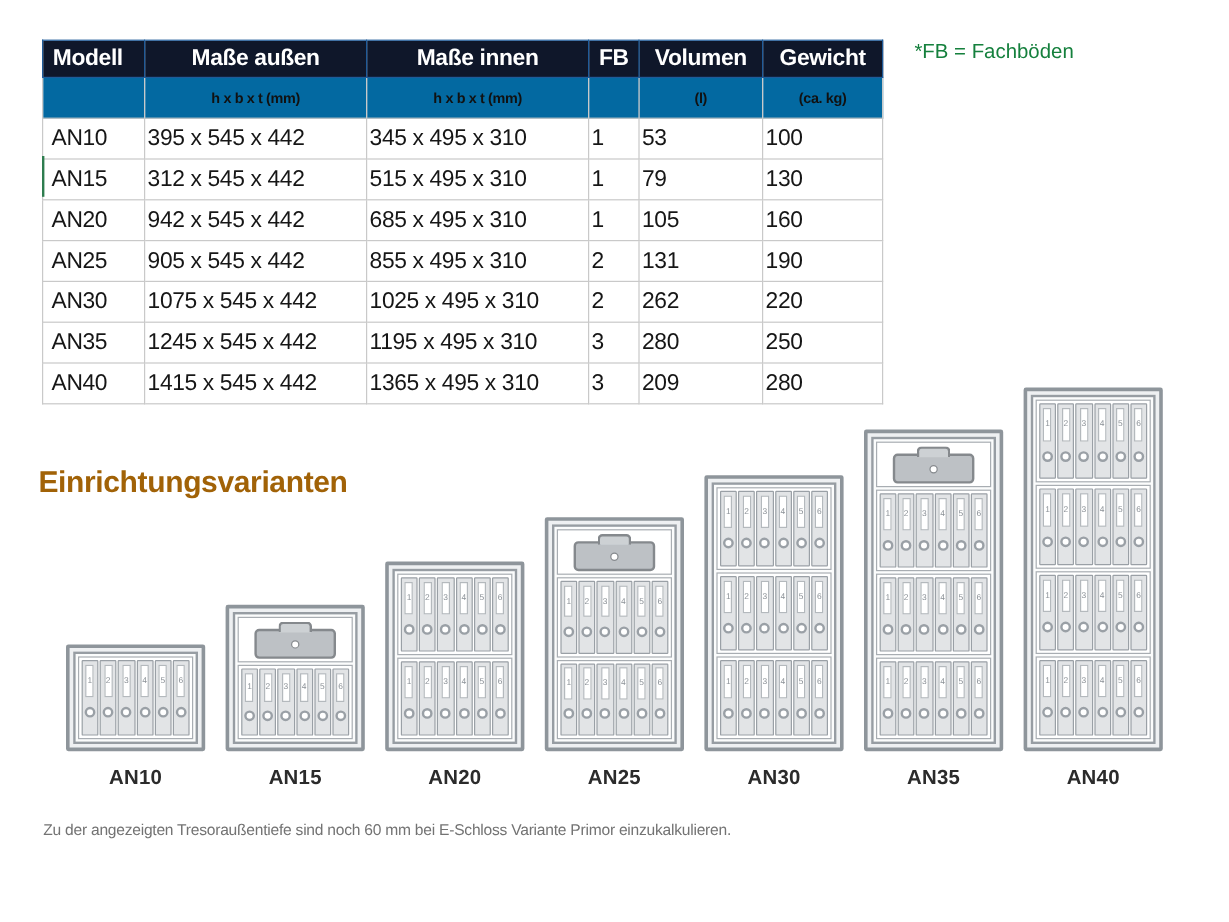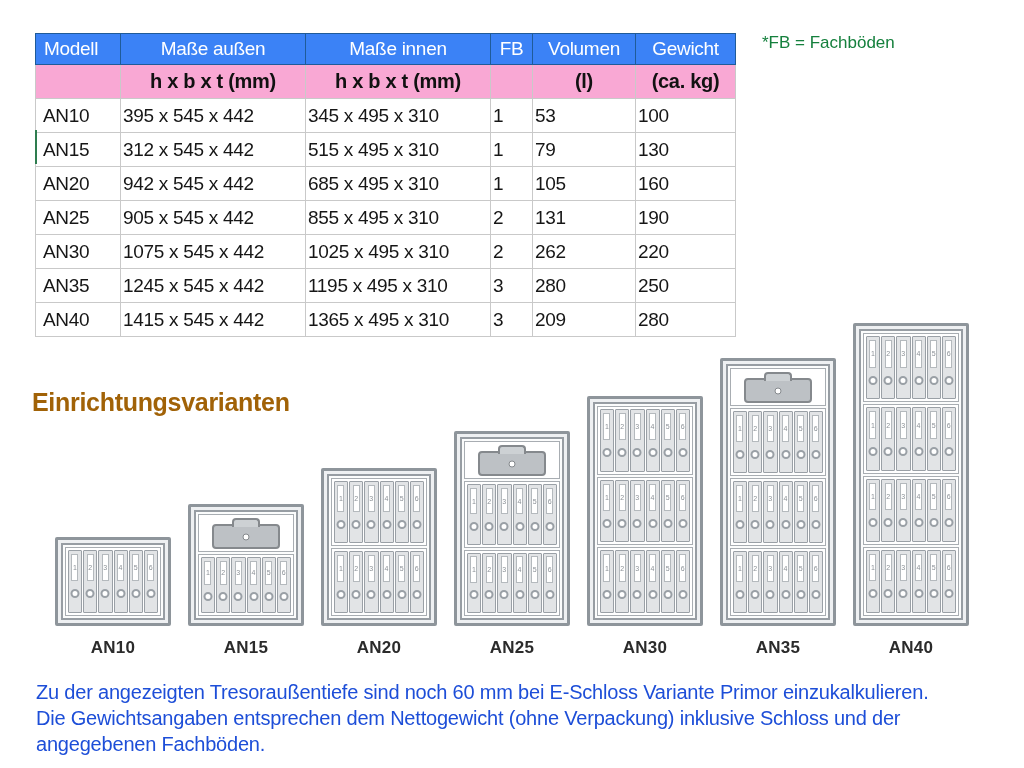--- a/index.html
+++ b/index.html
@@ -9,30 +9,30 @@
     font-family:"Liberation Sans", sans-serif;
     position:relative;
     overflow:hidden;
     color:#141414;
   }
 
   
   .table-wrap { position:absolute; left:35px; top:33px; width:700px; }
   table { border-collapse:collapse; width:100%; table-layout:fixed; }
   thead tr.cols th {
-    background:#3b82f6; color:#ffffff;
-    font-size:19px; font-weight:normal;
+    background:#0f172a; color:#ffffff;
+    font-size:19px; font-weight:bold;
     height:30px; padding:0 2px;
     text-align:center; letter-spacing:-0.3px;
     border:1px solid #1f5b99;
   }
   thead tr.cols th:first-child { text-align:left; padding-left:8px; }
   thead tr.units th {
-    background:#f9a8d4; color:#111111;
-    font-size:20px; font-weight:bold;
+    background:#0369a1; color:#111111;
+    font-size:12px; font-weight:bold;
     height:33px; padding:0 2px;
     text-align:center; letter-spacing:-0.3px;
     border:1px solid #c9c9c9;
   }
   tbody td {
     font-size:19px; color:#161616;
     height:33px; padding:0 2px;
     border:1px solid #c9c9c9; letter-spacing:-0.3px;
     background:#ffffff;
   }
@@ -105,21 +105,21 @@
     background:#ffffff; border:1px solid #85898d; box-sizing:border-box;
   }
   .safe-label {
     margin-top:12px; font-size:17px; font-weight:bold;
     color:#2b2b2b; letter-spacing:0.2px;
   }
 
   
   .footnotes {
     position:absolute; left:36px; top:679px;
-    font-size:20px; color:#1d4ed8; line-height:26px;
+    font-size:13px; color:#737373; line-height:26px;
     letter-spacing:-0.2px;
   }
 </style>
 </head>
 <body>
 
 <div class="page">
 
   <div class="table-wrap">
     <table>
@@ -687,16 +687,15 @@
               </div>
             </div>
           </div>
         </div>
         <div class="safe-label">AN40</div>
       </div>
     </div>
 
   <div class="footnotes" id="footnotes">
       <div class="footnote-line">Zu der angezeigten Tresoraußentiefe sind noch 60 mm bei E-Schloss Variante Primor einzukalkulieren.</div>
-      <div class="footnote-line">Die Gewichtsangaben entsprechen dem Nettogewicht (ohne Verpackung) inklusive Schloss und der angegebenen Fachböden.</div>
     </div>
 
 </div>
 
 </body></html>

